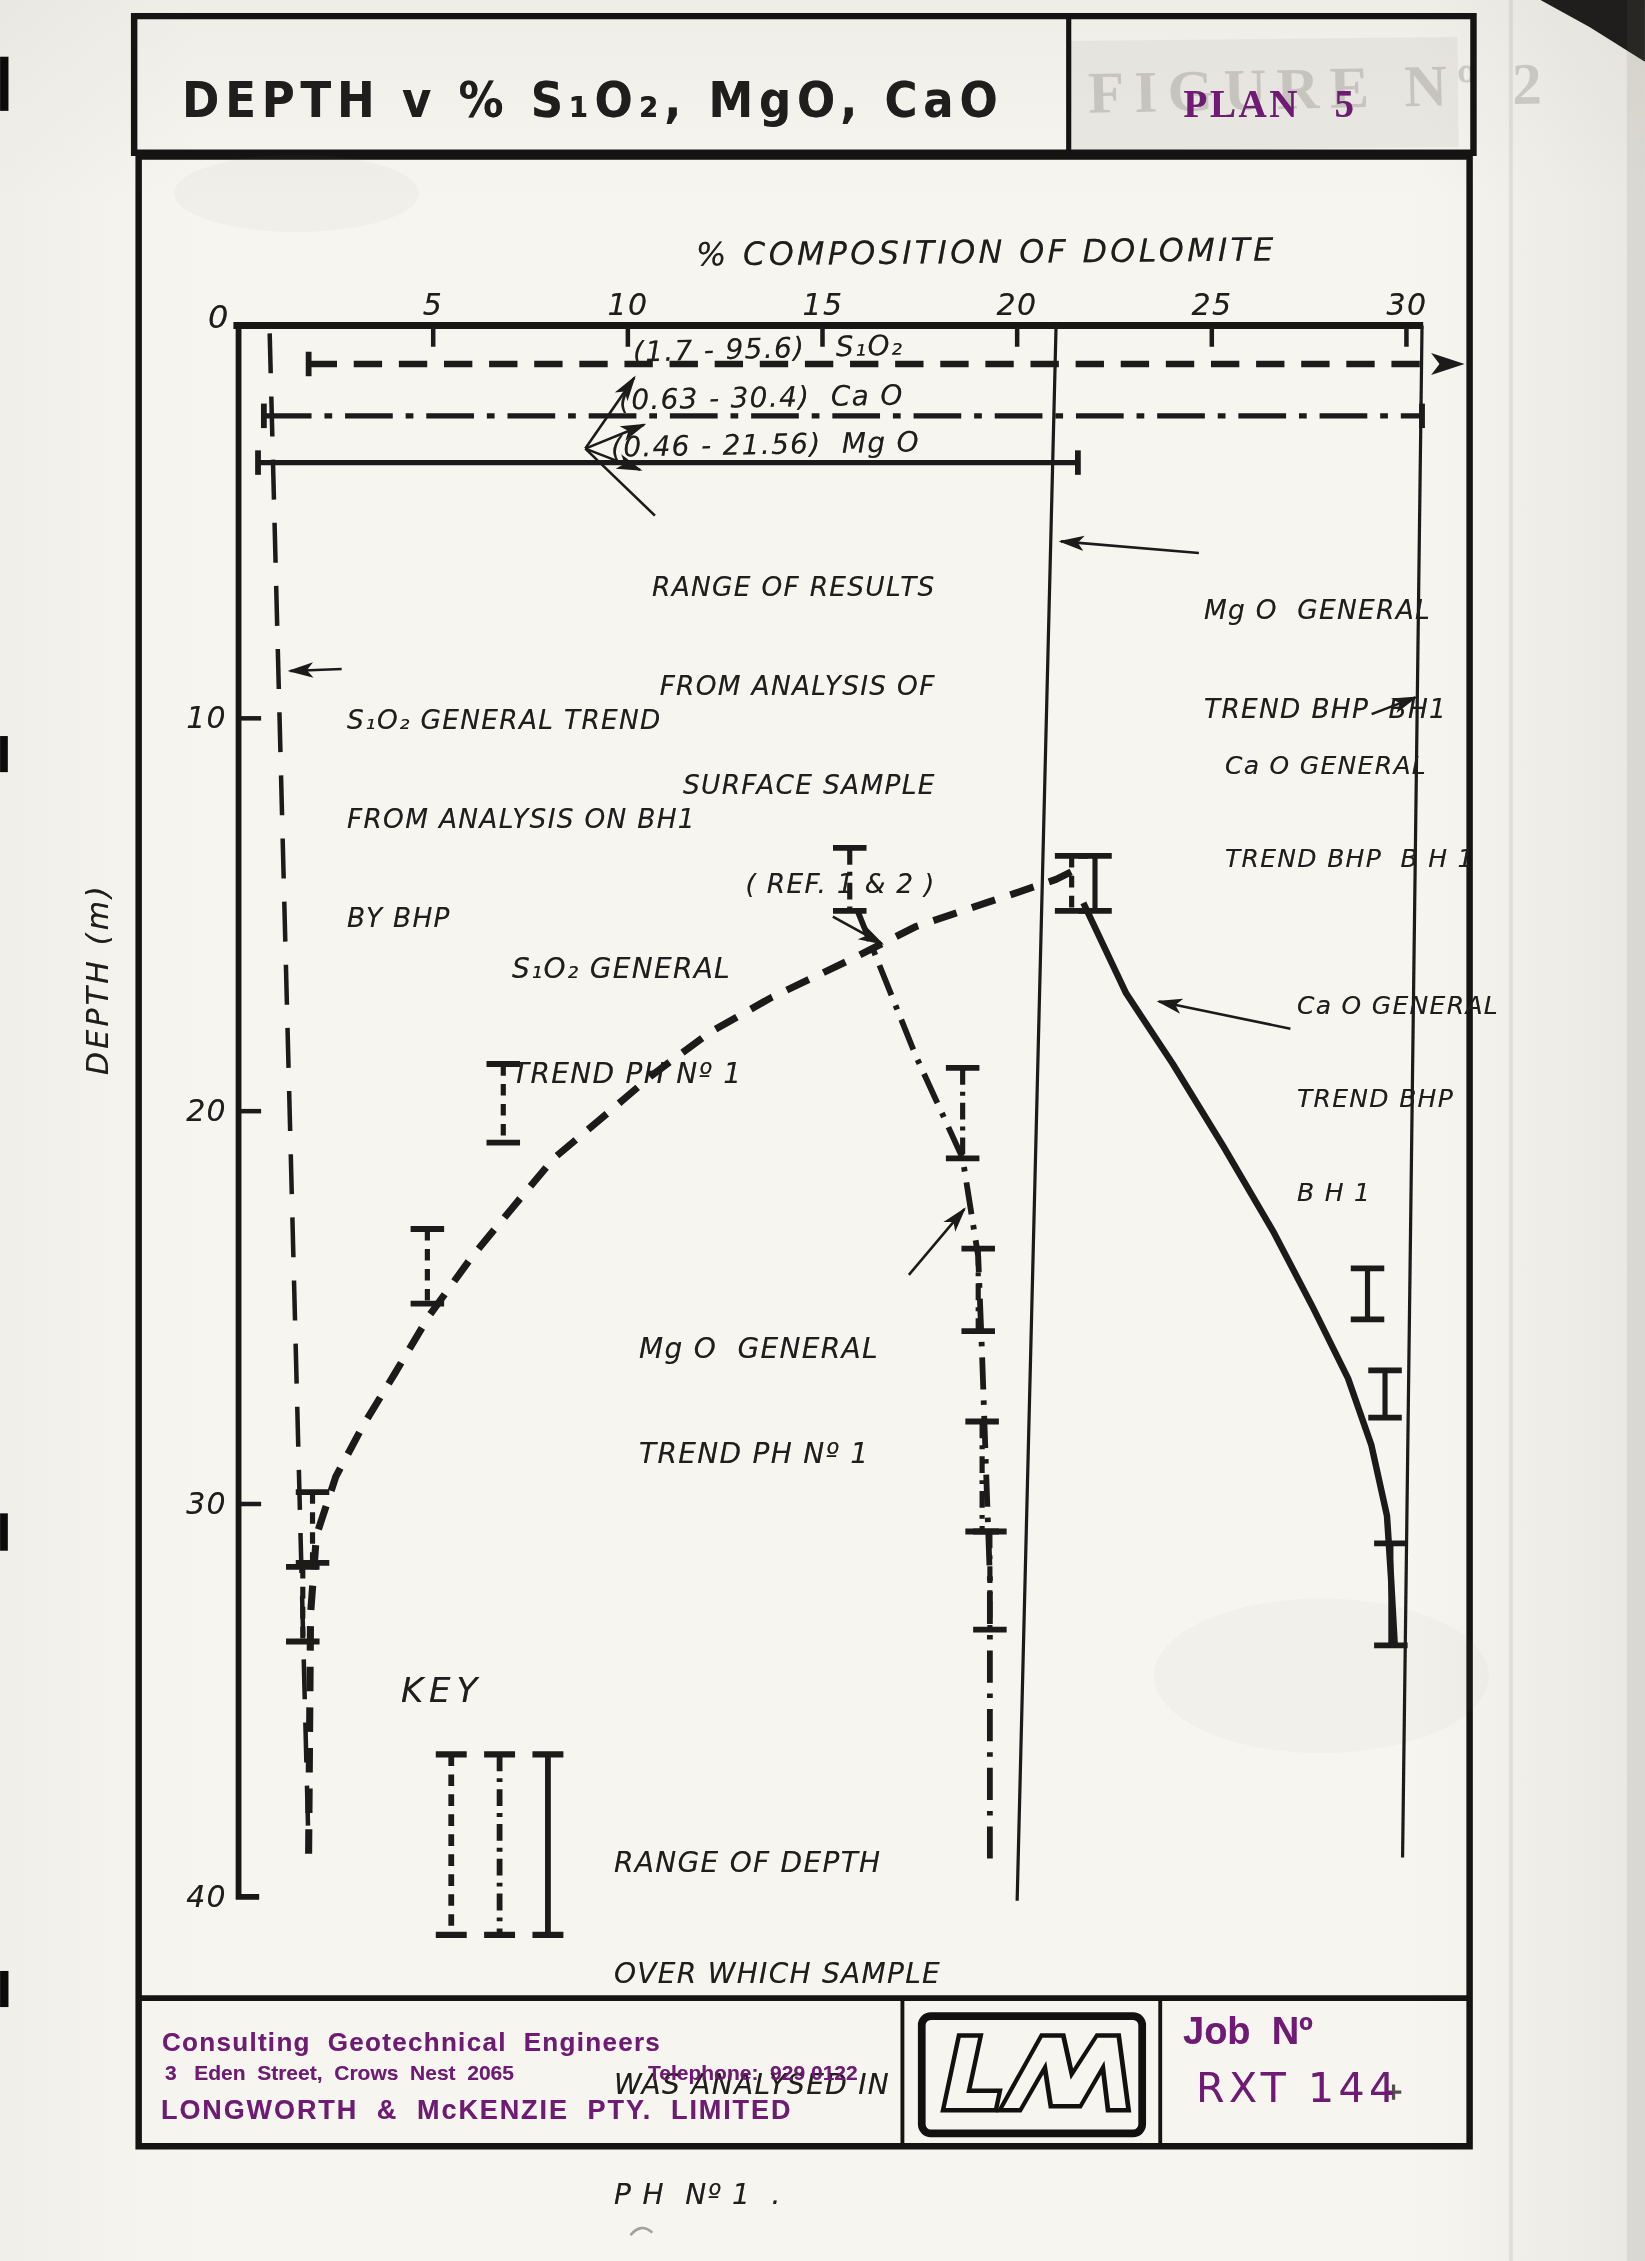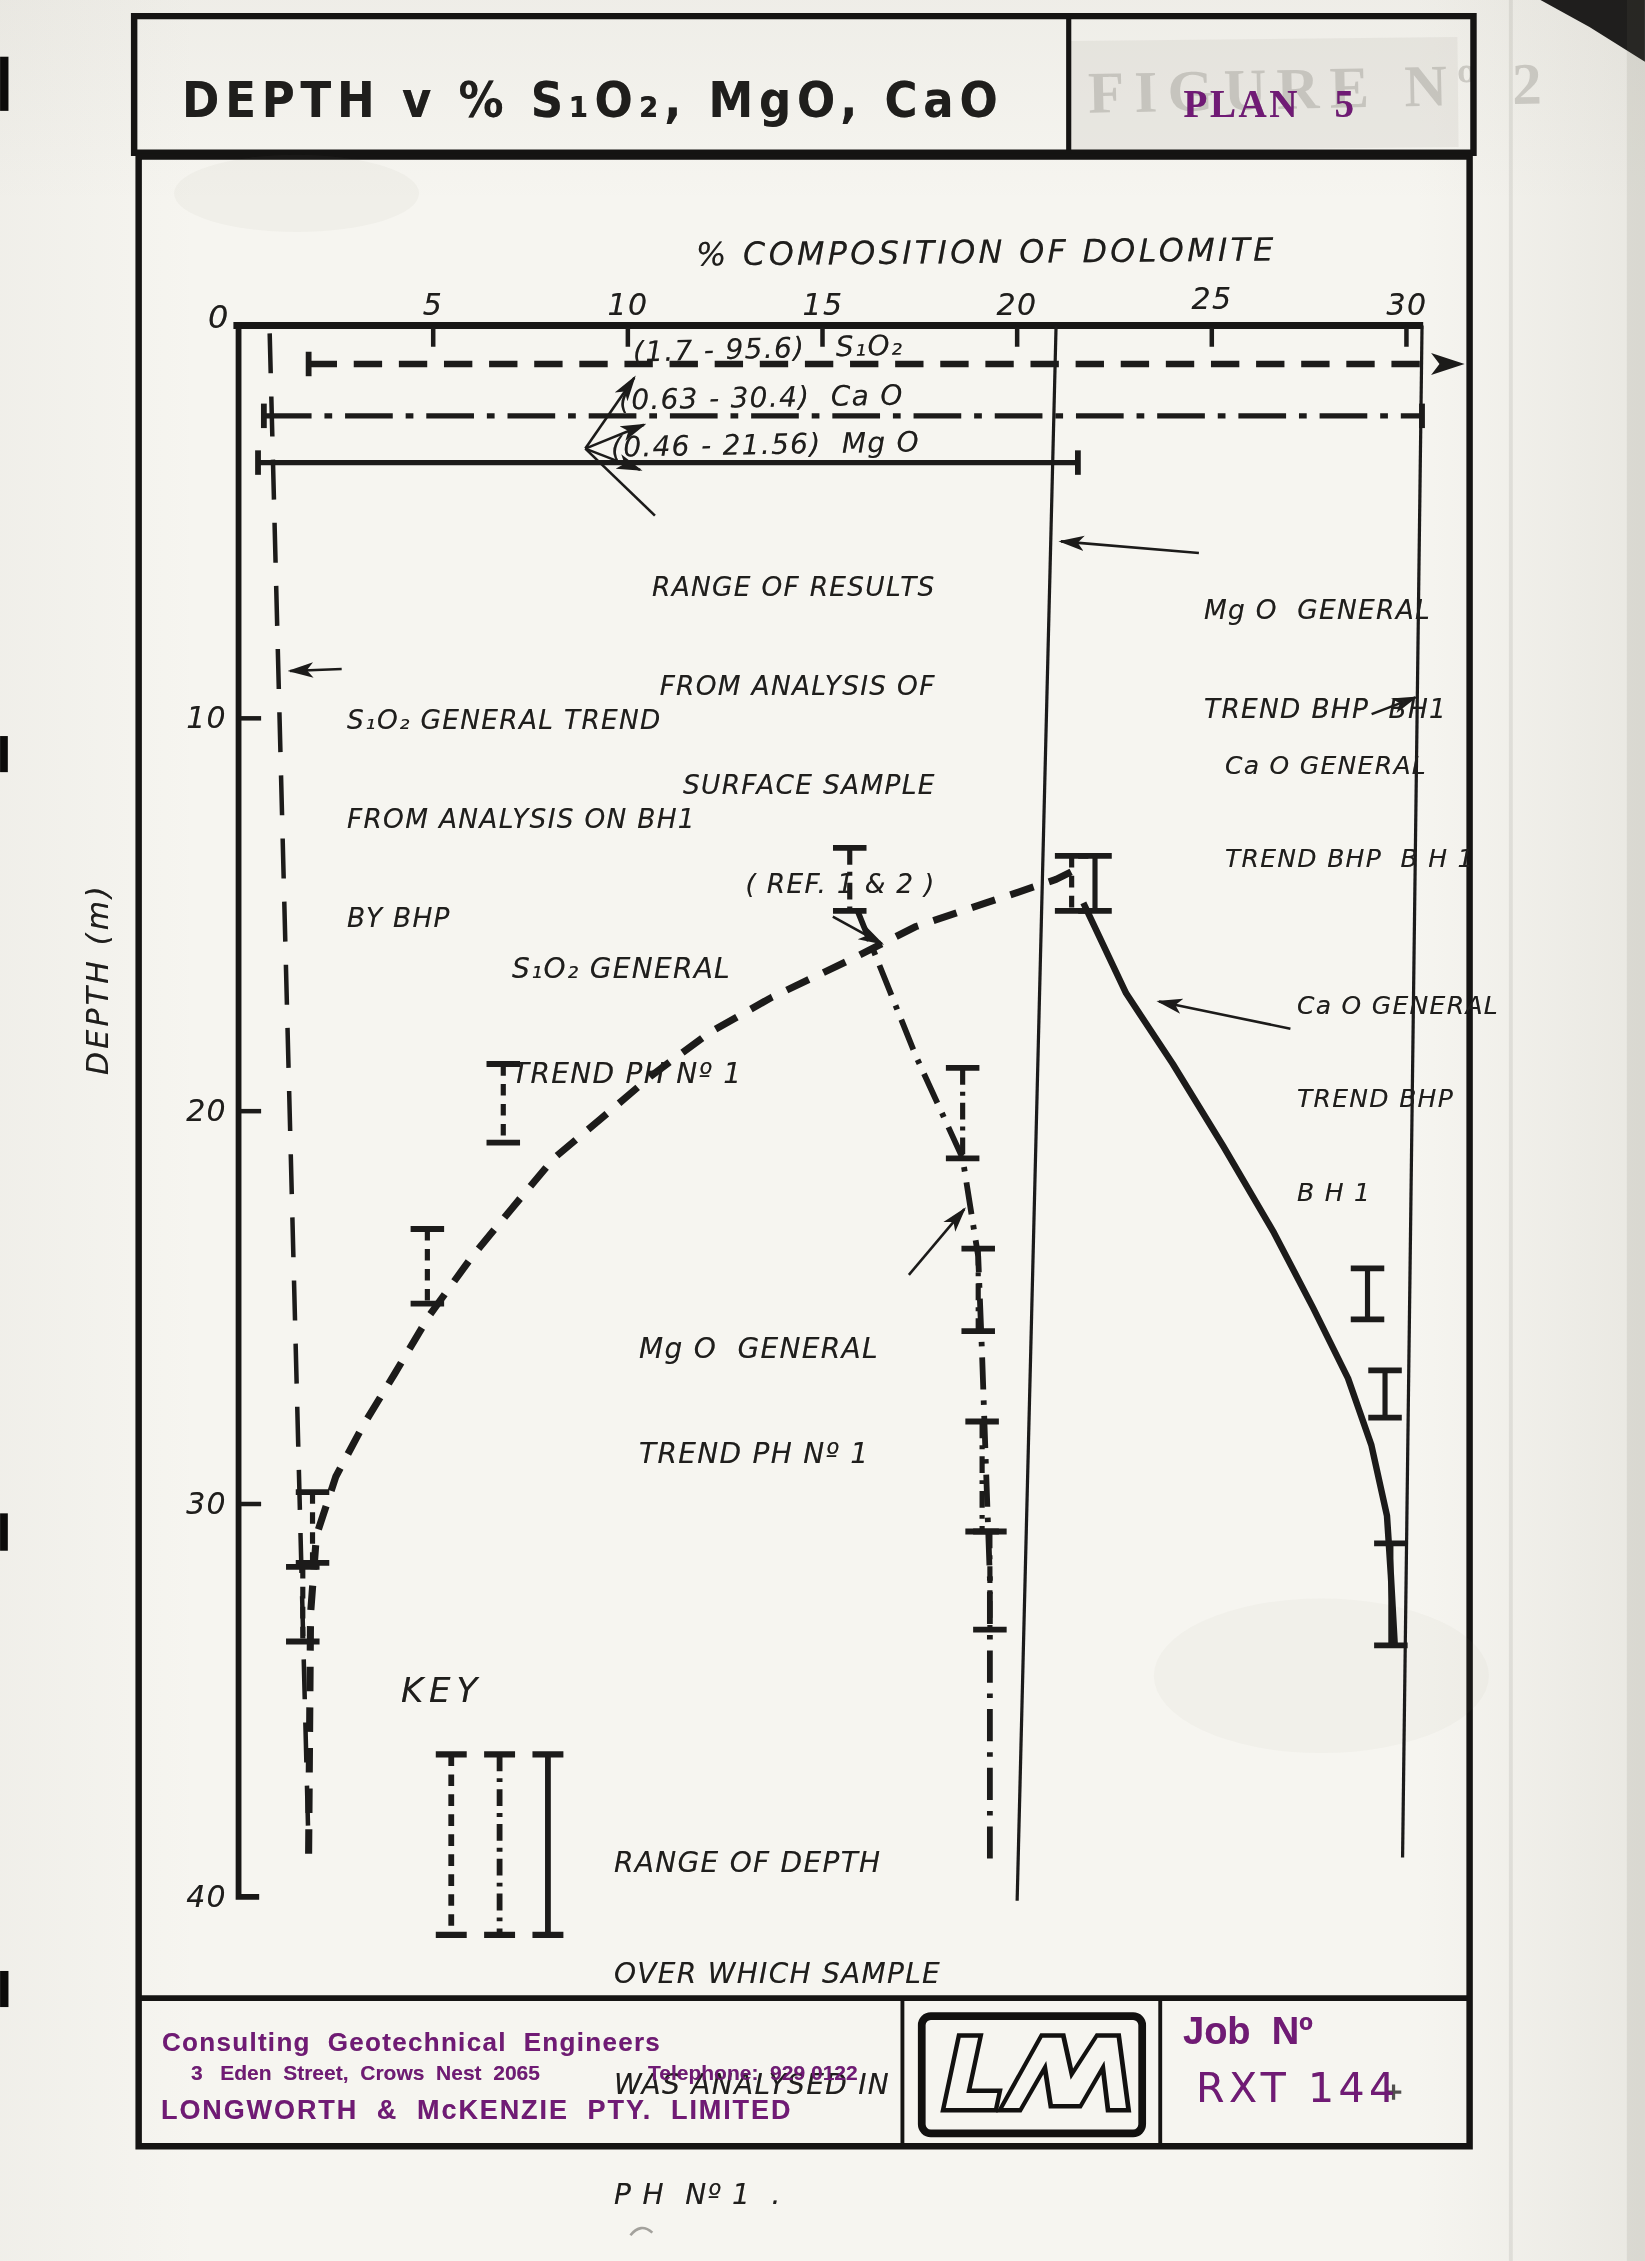--- a/index.html
+++ b/index.html
@@ -195,30 +195,30 @@
 
   <div class="hw" style="left:401px;top:1669px;font-size:34px;letter-spacing:5.8px;">KEY</div>
   <div class="hw" style="left:614px;top:1771px;font-size:28px;line-height:1.32;">
     <div>RANGE OF DEPTH</div>
     <div>OVER WHICH SAMPLE</div>
     <div>WAS ANALYSED IN</div>
     <div>P H  Nº 1  .</div>
   </div>
 
   <div class="print" style="left:162px;top:2019px;font-size:26px;font-weight:600;letter-spacing:1.3px;margin-top:8px;">Consulting  Geotechnical  Engineers</div>
-  <div class="print" style="left:165px;top:2061px;font-size:21px;font-weight:600;margin-left:26px;">3   Eden  Street,  Crows  Nest  2065</div>
+  <div class="print" style="left:165px;top:2061px;font-size:21px;font-weight:600;">3   Eden  Street,  Crows  Nest  2065</div>
   <div class="print" style="left:648px;top:2061px;font-size:21px;font-weight:600;">Telephone:  929 0122</div>
   <div class="print" style="left:161px;top:2095px;font-size:27px;font-weight:bold;letter-spacing:1.9px;">LONGWORTH  &amp;  McKENZIE  PTY.  LIMITED</div>
   <div class="print" style="left:1183px;top:2010px;font-size:38px;font-weight:600;">Job  Nº</div>
   <div class="print" style="left:1196px;top:2064px;font-size:41px;letter-spacing:4.5px;font-family:'DejaVu Sans',sans-serif;">RXT 144</div>
 
 <div class="hw tick-x" style="left: 433px; top: 286px;">5</div>
     <div class="hw tick-x" style="left: 628px; top: 286px;">10</div>
     <div class="hw tick-x" style="left: 823px; top: 286px;">15</div>
     <div class="hw tick-x" style="left: 1017px; top: 286px;">20</div>
-    <div class="hw tick-x" style="left: 1212px; top: 280px;">25</div>
+    <div class="hw tick-x" style="left: 1212px; top: 286px;">25</div>
     <div class="hw tick-x" style="left: 1407px; top: 286px;">30</div>
     <div class="hw tick-y" style="left: 227px; top: 699px;">10</div>
     <div class="hw tick-y" style="left: 227px; top: 1092px;">20</div>
     <div class="hw tick-y" style="left: 227px; top: 1485px;">30</div>
     <div class="hw tick-y" style="left: 227px; top: 1878px;">40</div>
   </div>
 
 
 </body></html>

